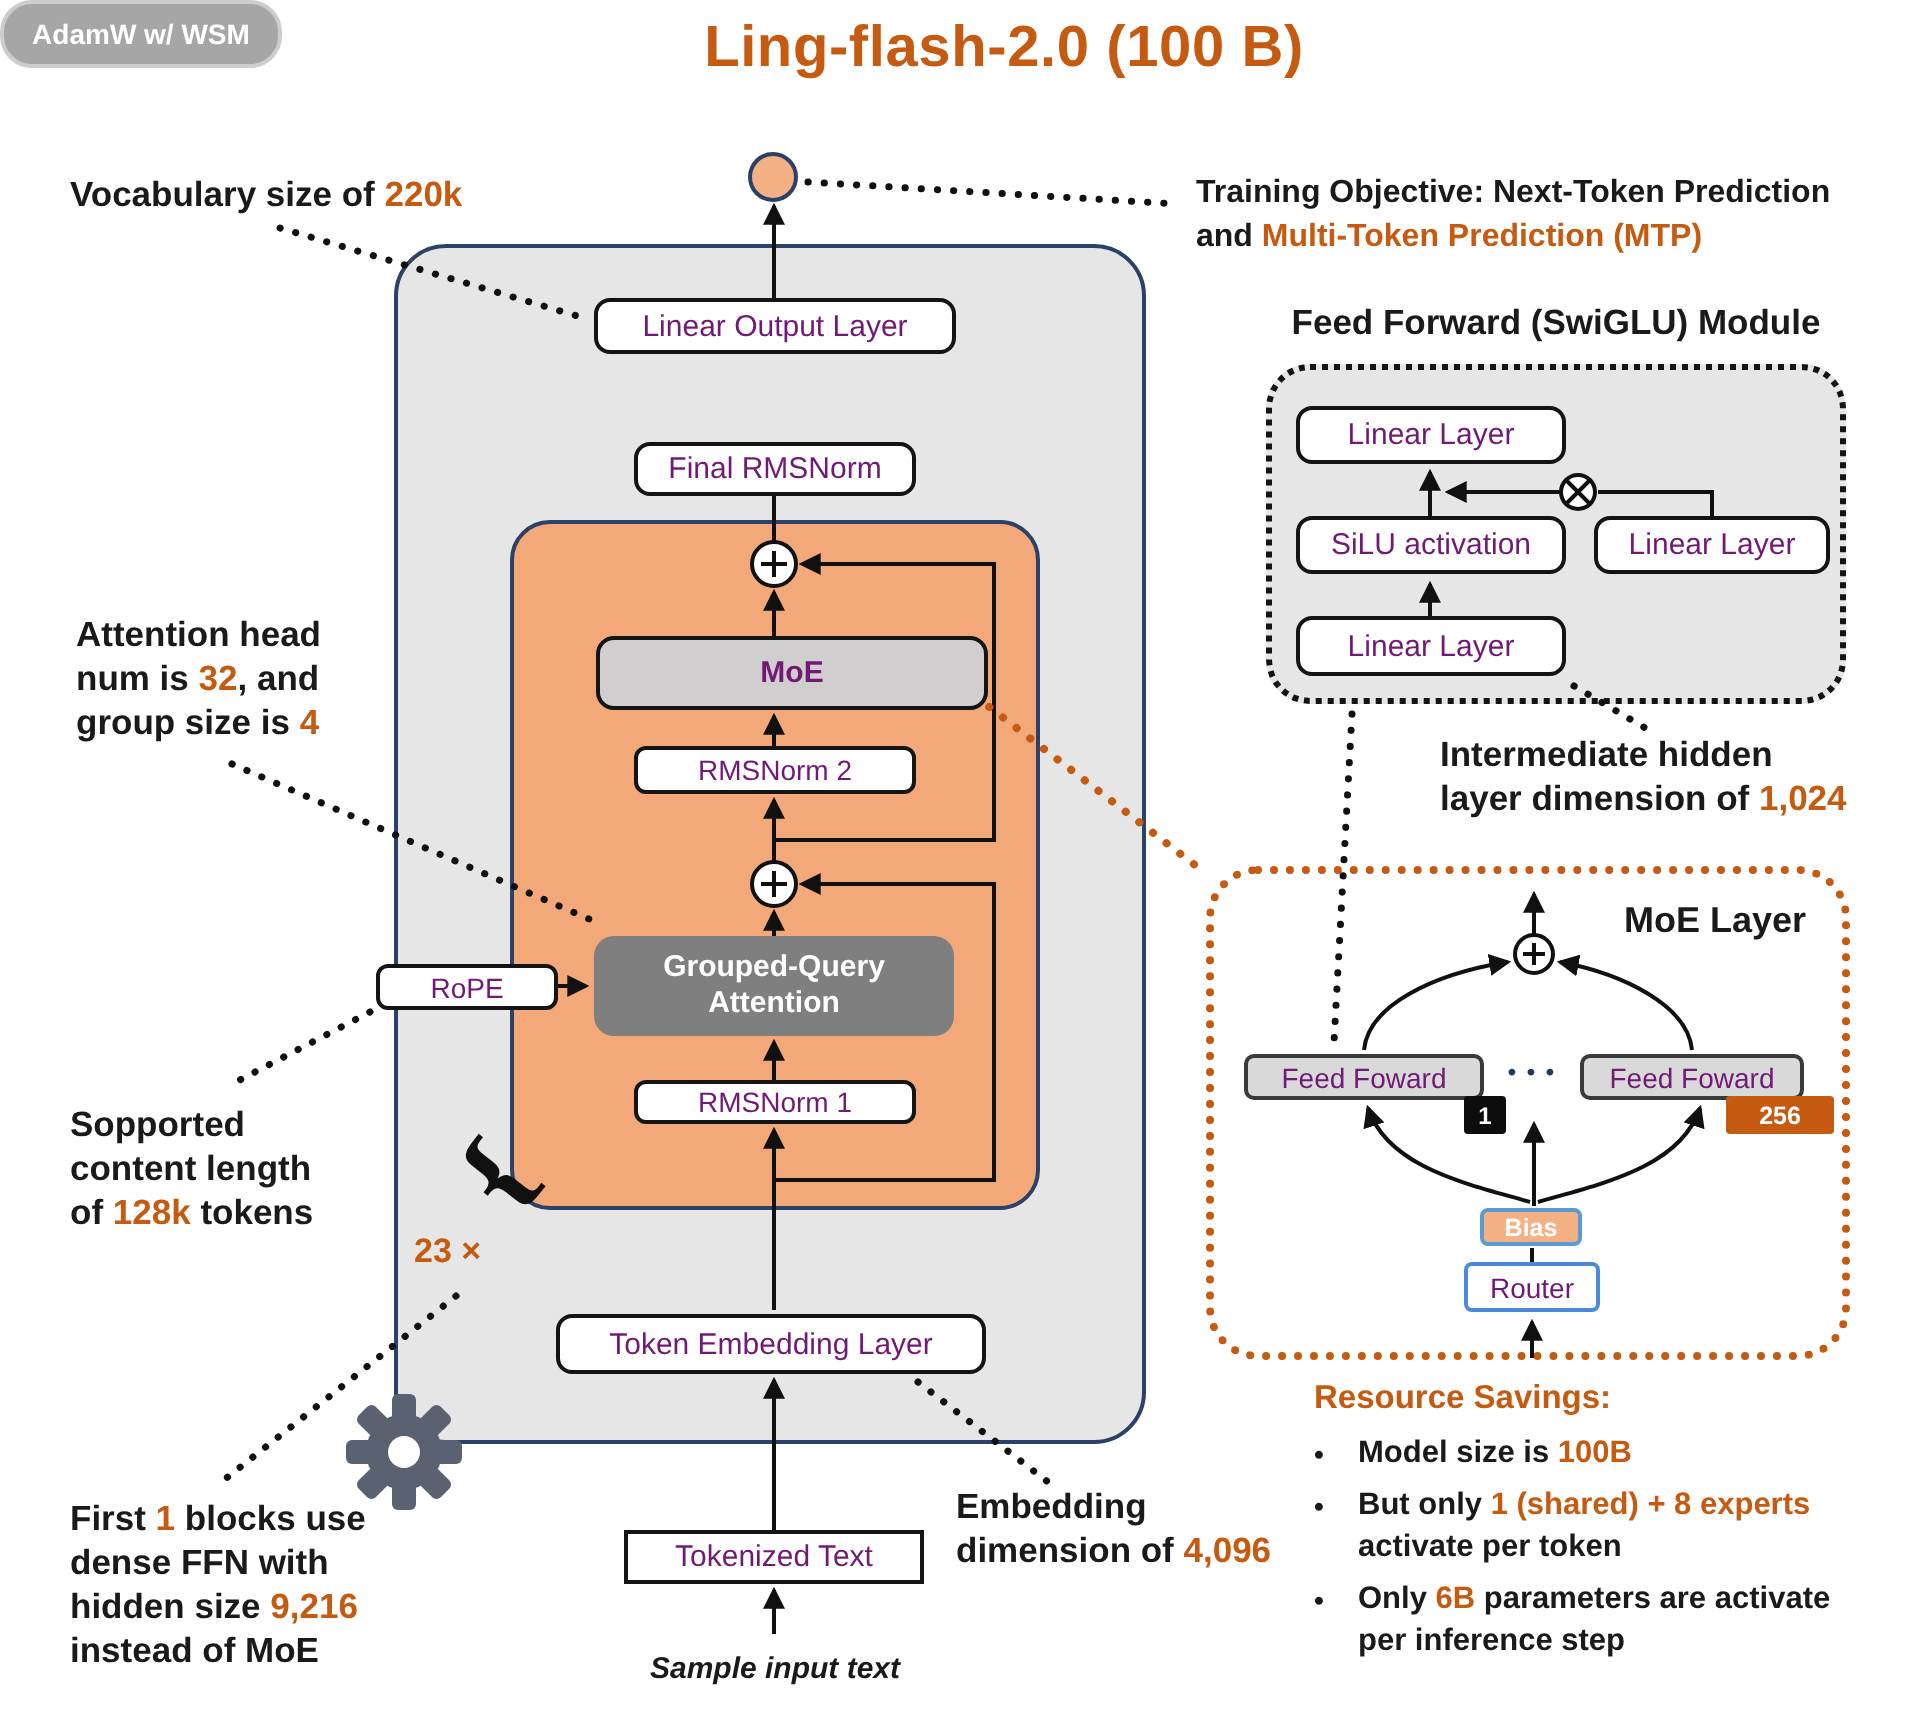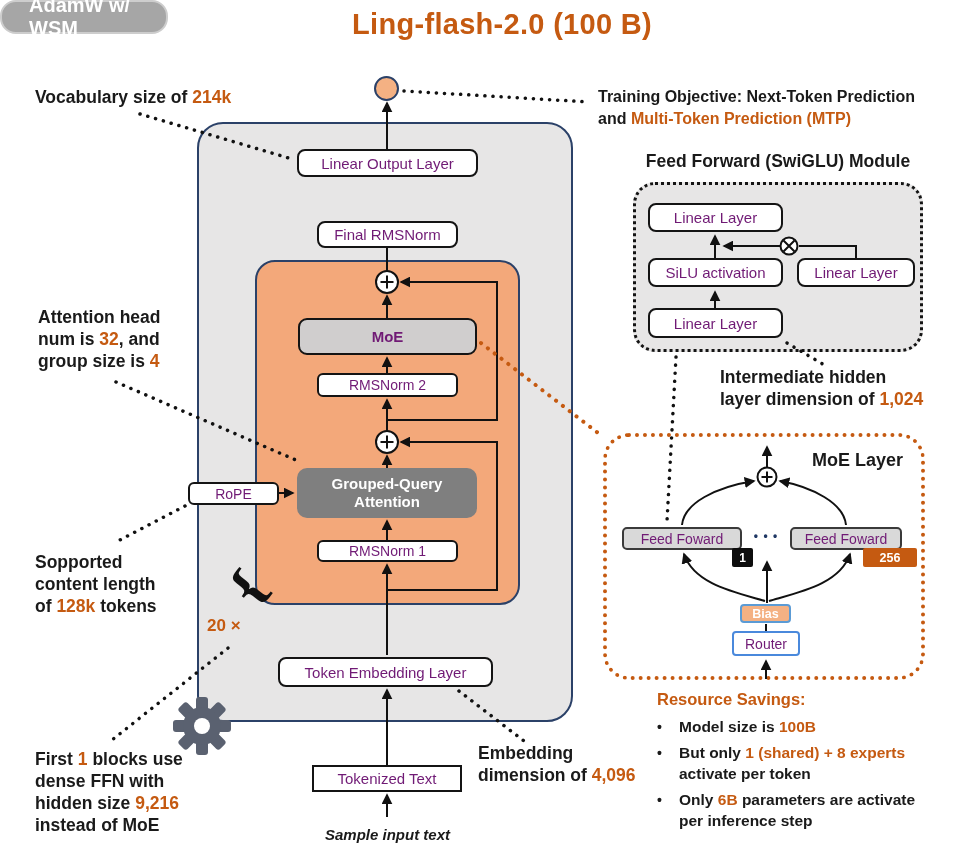--- a/index.html
+++ b/index.html
@@ -12,32 +12,32 @@
   #outer-box{left:197px;top:122px;width:376px;height:600px;background:#E7E6E6;
              border:2.5px solid #2B4168;border-radius:26px;}
   #orange-block{left:255px;top:260px;width:265px;height:345px;background:#F3A87A;
                 border:2px solid #2B4168;border-radius:20px;}
   #swiglu-box{left:633px;top:182px;width:290px;height:170px;background:#E7E6E6;
               border:3px dotted #141414;border-radius:22px;}
   #moe-layer-box{left:603px;top:433px;width:322px;height:247px;background:#fff;
                  border:4px dotted #C55A11;border-radius:26px;}
   #adamw{left:219px;top:712px;width:137px;height:30px;background:#A6A6A6;
          border:2px solid #CDCDCD;border-radius:16px;color:#fff;font-weight:bold;
-         font-size:20px;display:flex;align-items:center;justify-content:center;z-index:1;padding-left:27px;}
+         font-size:14px;display:flex;align-items:center;justify-content:center;z-index:1;}
   
   #wires{position:absolute;left:0;top:0;z-index:2;pointer-events:none;}
   
   .node{position:absolute;z-index:3;box-sizing:border-box;background:#fff;
         border:2px solid #141414;border-radius:8px;display:flex;align-items:center;
         justify-content:center;font-size:15px;color:#701a75;text-align:center;}
   #mtp-circle{left:374px;top:76px;width:25px;height:25px;border-radius:50%;
               background:#F4B183;border:2px solid #2B4168;padding:0;}
   #linear-output{left:297px;top:149px;width:181px;height:28px;}
   #final-rmsnorm{left:317px;top:205px;width:141px;height:27px;margin-top:16px;}
-  #moe-box{left:298px;top:318px;width:179px;height:37px;background:#D0CECE;
+  #moe-box{left:298px;top:318px;width:196px;height:37px;background:#D0CECE;
            font-weight:bold;border-radius:9px;}
   #rmsnorm2{left:317px;top:373px;width:141px;height:24px;font-size:14px;border-radius:6px;}
   #gqa{left:297px;top:468px;width:180px;height:50px;background:#7F7F7F;color:#fff;
        font-weight:bold;border:none;border-radius:10px;line-height:18px;}
   #gqa span{display:block;width:140px;}
   #rmsnorm1{left:317px;top:540px;width:141px;height:22px;font-size:14px;border-radius:6px;}
   #rope{left:188px;top:482px;width:91px;height:23px;font-size:14px;border-radius:6px;}
   #token-embedding{left:278px;top:657px;width:215px;height:30px;}
   #tokenized{left:312px;top:765px;width:150px;height:27px;border-radius:0;}
   #ll-top{left:648px;top:203px;width:135px;height:29px;}
@@ -236,42 +236,42 @@
     <span>256</span>
     </div>
   <div id="bias" class="node">
     <span>Bias</span>
     </div>
   <div id="router" class="node">
     <span>Router</span>
     </div>
 
   <div id="vocab-note" class="note">
-    <span>Vocabulary size of </span><span class="hl">214k</span>
+    <span>Vocabulary size of </span><span class="hl">220k</span>
   </div>
   <div id="training-objective" class="note">
     <span>Training Objective: Next-Token Prediction</span><br>
     <span>and </span><span class="hl">Multi-Token Prediction (MTP)</span>
   </div>
   <div id="swiglu-title" class="note">Feed Forward (SwiGLU) Module</div>
   <div id="intermediate-note" class="note">
     <span>Intermediate hidden</span><br>
     <span>layer dimension of </span><span class="hl">1,024</span>
   </div>
   <div id="attn-note" class="note">
     <span>Attention head</span><br>
     <span>num is </span><span class="hl">32</span><span>, and</span><br>
     <span>group size is </span><span class="hl">4</span>
   </div>
   <div id="ctx-note" class="note">
     <span>Sopported</span><br>
     <span>content length</span><br>
     <span>of </span><span class="hl">128k</span><span> tokens</span>
   </div>
-  <div id="repeat-note" class="note">20 ×</div>
+  <div id="repeat-note" class="note">23 ×</div>
   <div id="dense-note" class="note">
     <span>First </span><span class="hl">1</span><span> blocks use</span><br>
     <span>dense FFN with</span><br>
     <span>hidden size </span><span class="hl">9,216</span><br>
     <span>instead of MoE</span>
   </div>
   <div id="embed-note" class="note">
     <span>Embedding</span><br>
     <span>dimension of </span><span class="hl">4,096</span>
   </div>

